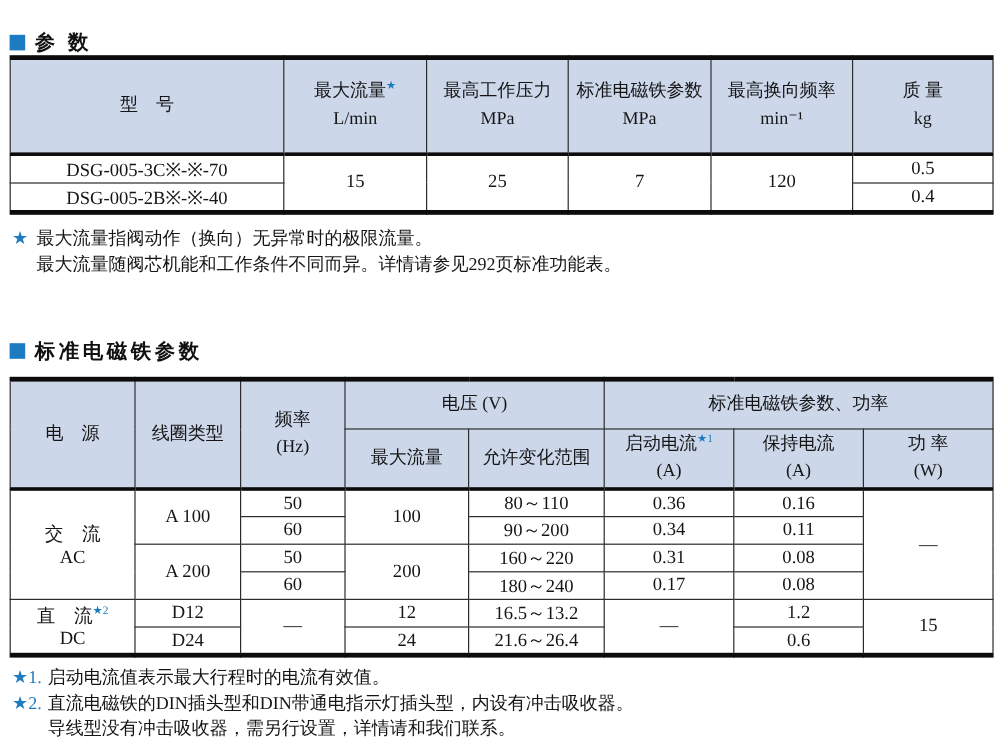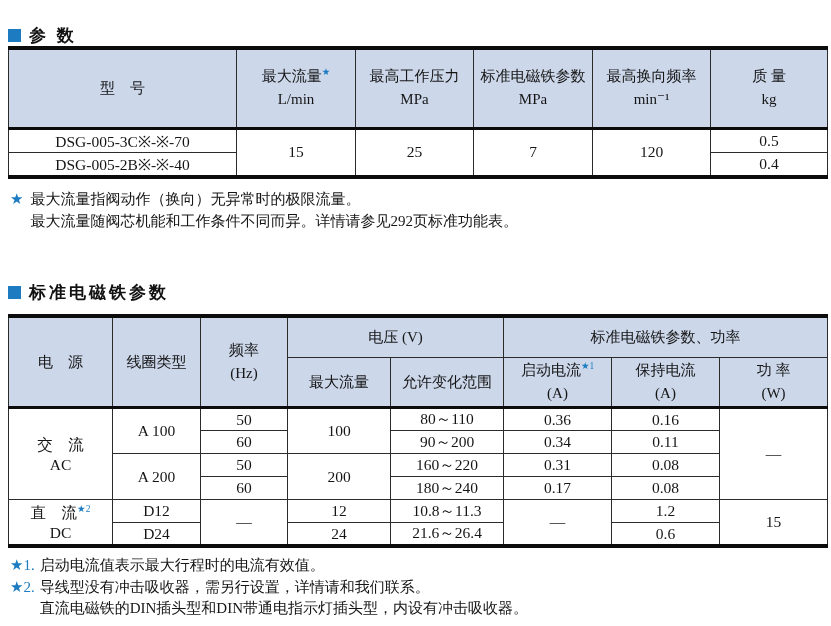--- a/index.html
+++ b/index.html
@@ -195,21 +195,21 @@
         <td>0.08</td>
       </tr>
       <tr>
         <td rowspan="2">
           <div><span>直　流</span><sup class="accent">★2</sup></div>
           <div>DC</div>
         </td>
         <td>D12</td>
         <td rowspan="2">—</td>
         <td>12</td>
-        <td>10.8～11.3</td>
+        <td>16.5～13.2</td>
         <td rowspan="2">—</td>
         <td>1.2</td>
         <td rowspan="2">15</td>
       </tr>
       <tr>
         <td>D24</td>
         <td>24</td>
         <td>21.6～26.4</td>
         <td>0.6</td>
       </tr>
@@ -217,19 +217,19 @@
   </table>
 
   <div class="footnotes">
     <div class="fn">
       <span class="marker">★1.</span>
       <span>启动电流值表示最大行程时的电流有效值。</span>
     </div>
     <div class="fn">
       <span class="marker">★2.</span>
       <div>
+        <div>直流电磁铁的DIN插头型和DIN带通电指示灯插头型，内设有冲击吸收器。</div>
         <div>导线型没有冲击吸收器，需另行设置，详情请和我们联系。</div>
-        <div>直流电磁铁的DIN插头型和DIN带通电指示灯插头型，内设有冲击吸收器。</div>
       </div>
     </div>
   </div>
 
 </div>
 
 </body></html>

